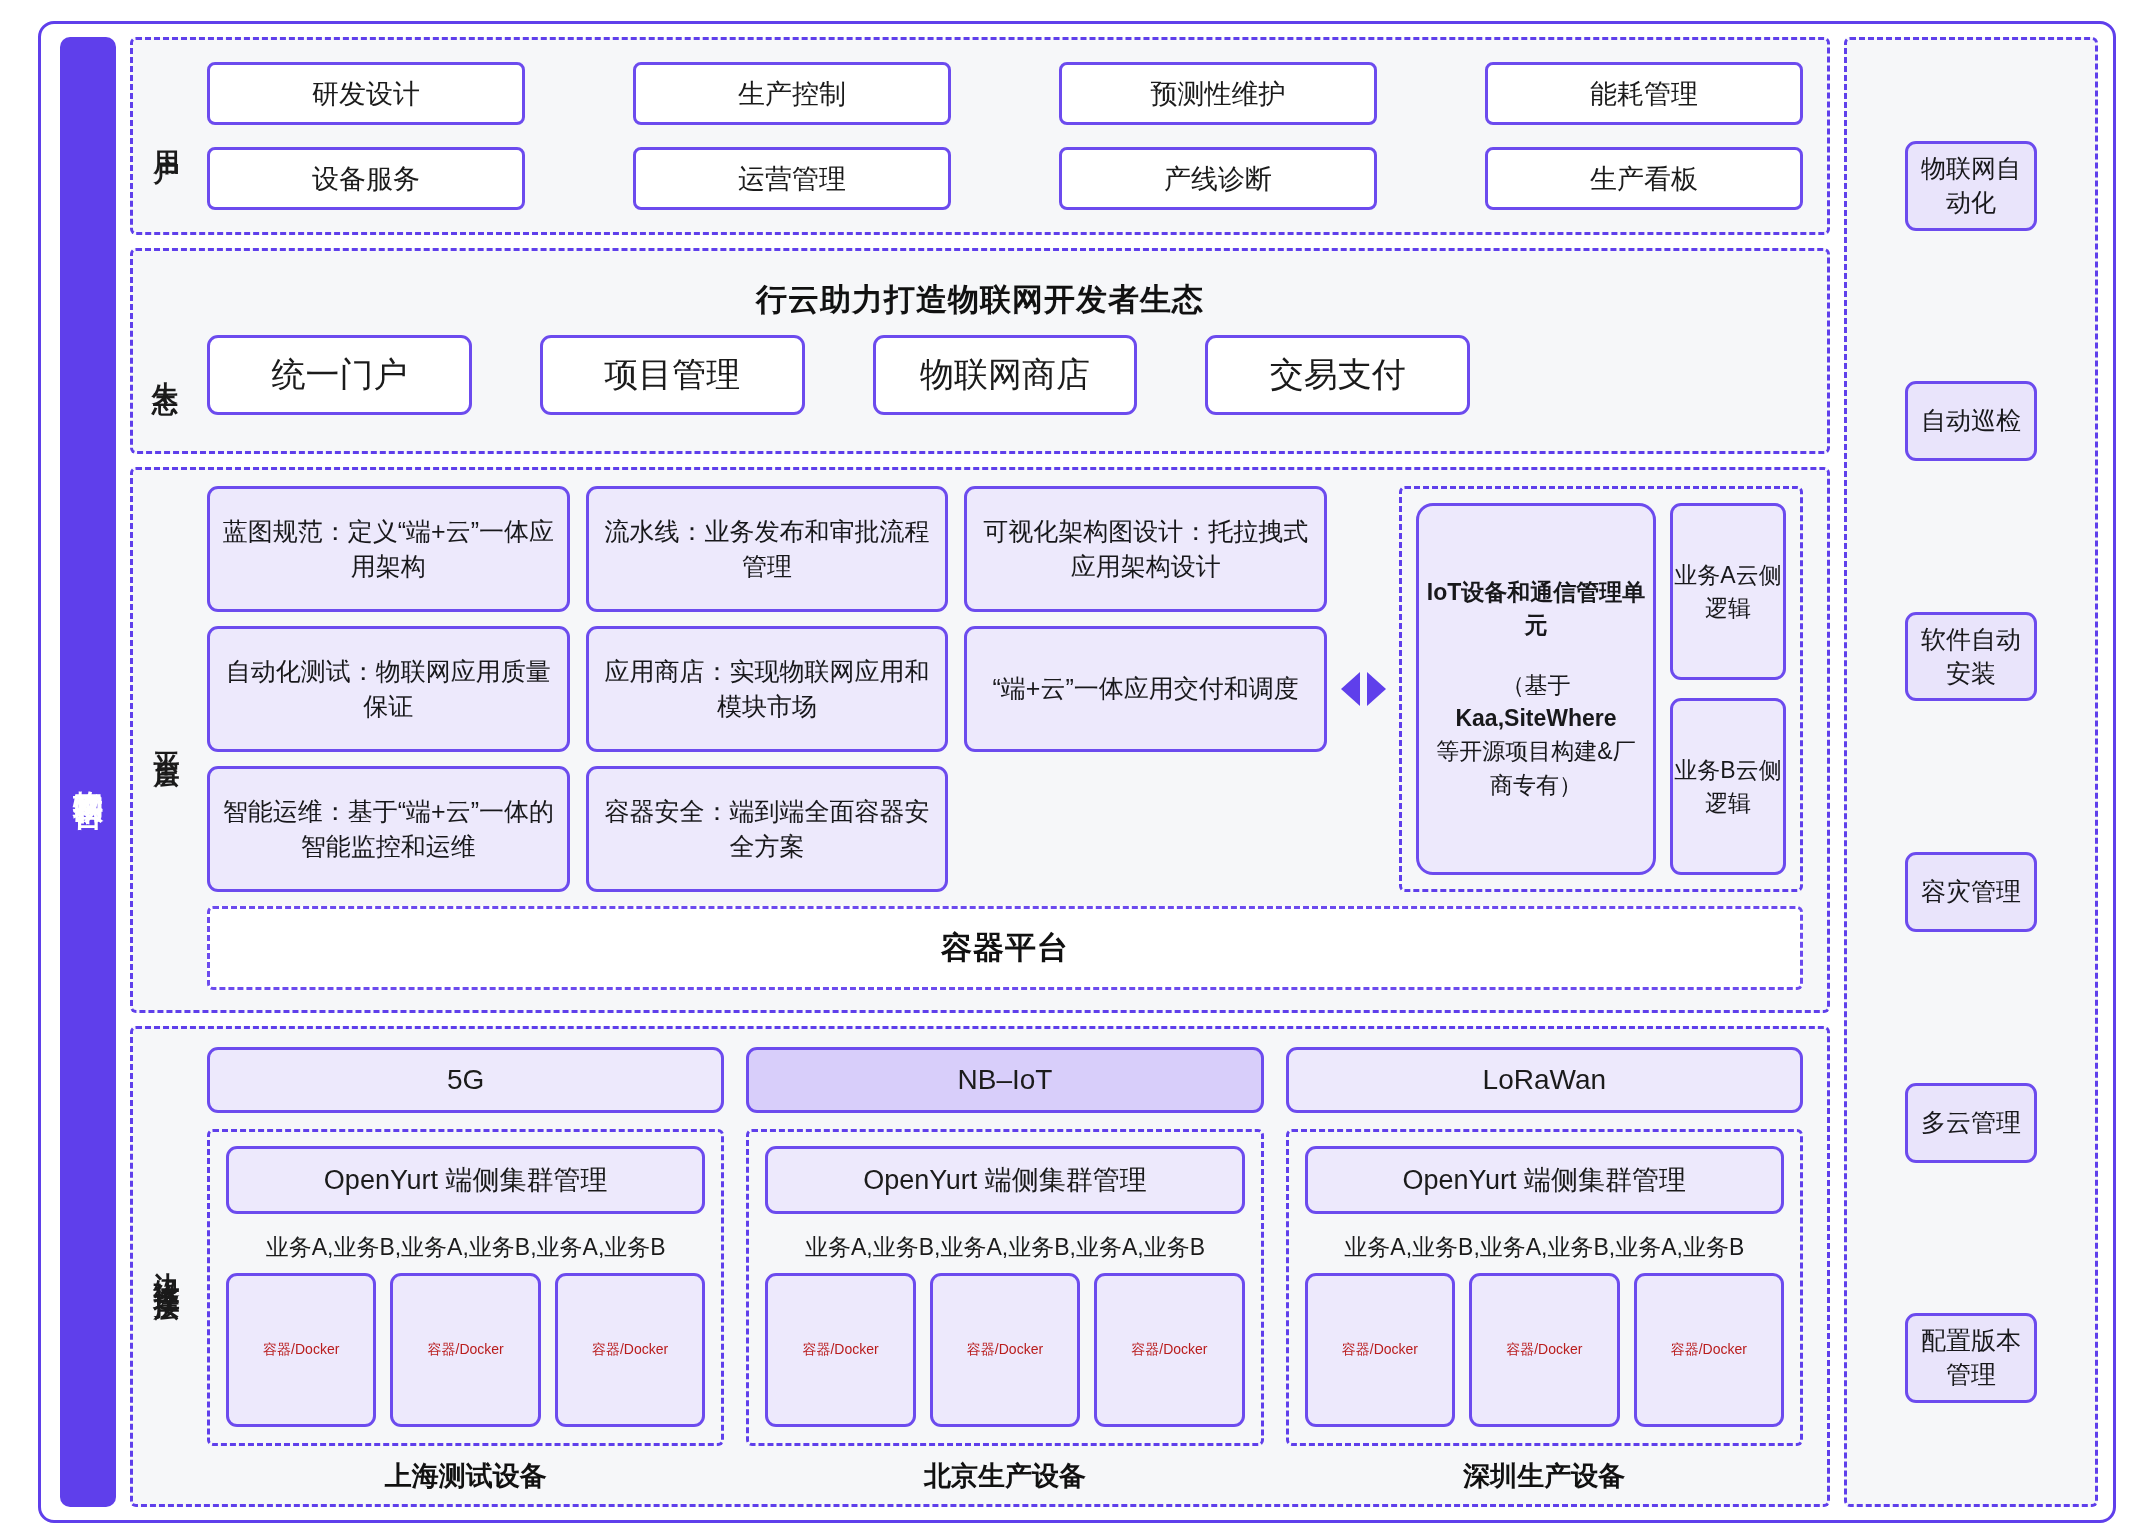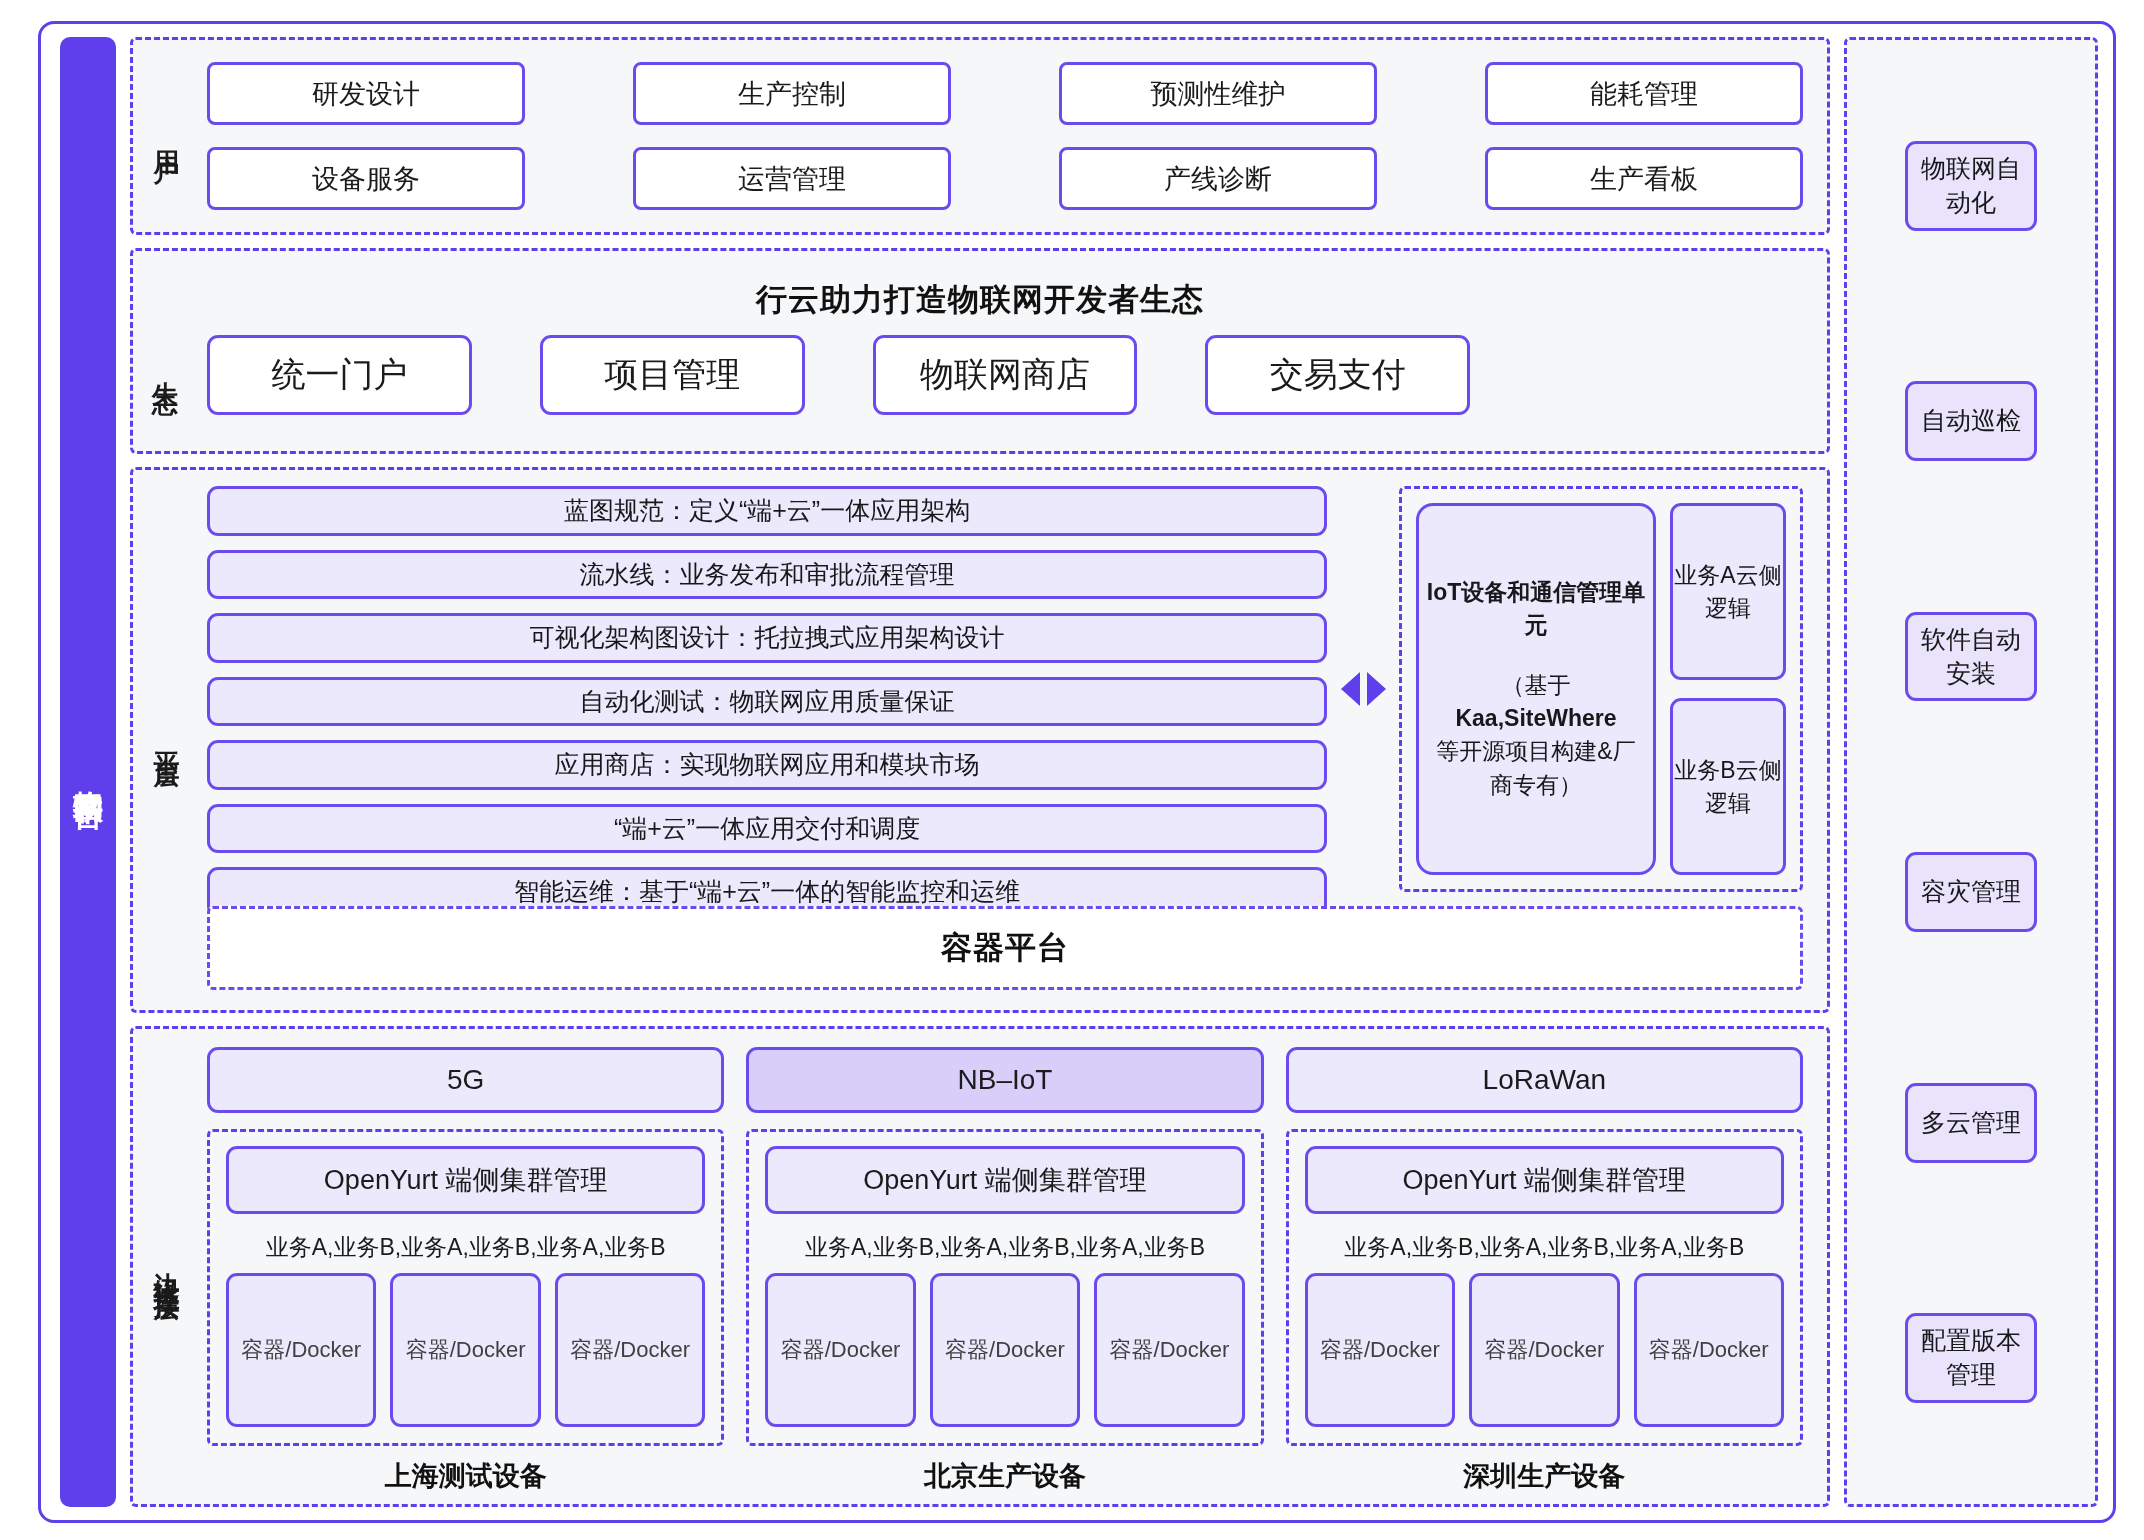--- a/index.html
+++ b/index.html
@@ -139,21 +139,21 @@
     font-size: 34px; color: #1b1b1b;
   }
 
   
   .plat-sect { height: 546px; }
   .plat-body { display: flex; flex-direction: column; padding: 16px 24px 20px 8px; height: 100%; gap: 14px; }
   .plat-upper { display: flex; flex-direction: row; flex: 1 1 auto; gap: 0; min-height: 0; }
   .plat-cards {
     flex: 1 1 auto;
     display: grid;
-    grid-template-columns: repeat(1, 1fr);
+    grid-template-columns: repeat(3, 1fr);
     grid-template-rows: repeat(3, 1fr);
     gap: 14px 16px;
     min-width: 0;
   }
   .card-lav {
     border: 3px solid #6C4BEE;
     border-radius: 11px;
     background: #EDE9FC;
     display: flex; align-items: center; justify-content: center;
     text-align: center;
@@ -256,21 +256,21 @@
     text-align: center;
     padding: 8px 0 10px 0;
   }
   .docker-row { display: flex; flex-direction: row; gap: 14px; flex: 1 1 auto; min-height: 0; }
   .docker-cell {
     flex: 1 1 0;
     border: 3px solid #6C4BEE;
     border-radius: 11px;
     background: #EDE9FC;
     display: flex; align-items: center; justify-content: center;
-    font-size: 22px; color: #404040;
+    font-size: 14px; color: #b91c1c;
     min-width: 0;
   }
   .dev-captions { display: flex; flex-direction: row; gap: 22px; padding-top: 12px; }
   .dev-caption {
     flex: 1 1 0;
     text-align: center;
     font-size: 27px;
     font-weight: 700;
     color: #111;
   }

